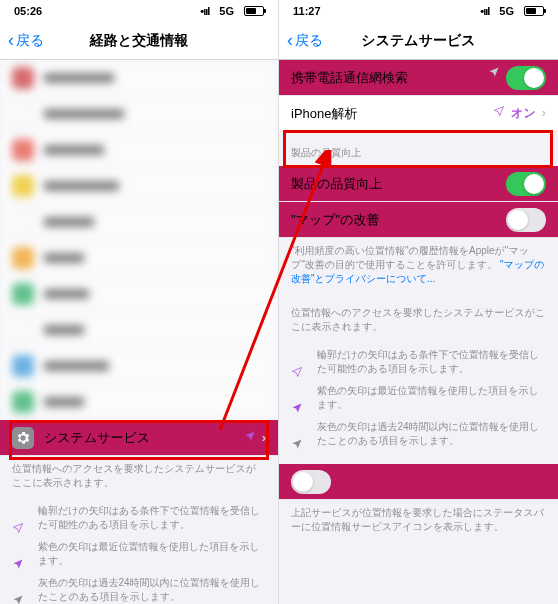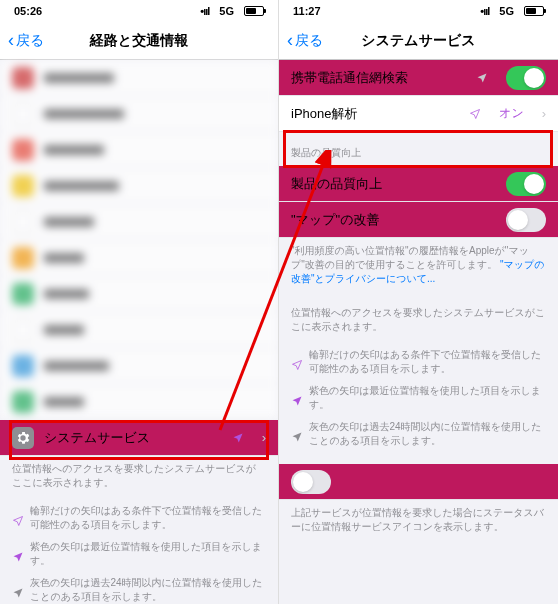--- a/index.html
+++ b/index.html
@@ -13,33 +13,33 @@
     .battery { display: inline-block; width: 20px; height: 10px; border: 1px solid #000; border-radius: 2px; position: relative; }
     .battery::after { content: ''; position: absolute; right: -3px; top: 2px; width: 2px; height: 4px; background: #000; border-radius: 0 1px 1px 0; }
     .battery-fill { position: absolute; left: 1px; top: 1px; bottom: 1px; width: 55%; background: #000; border-radius: 1px; }
     .nav-header { height: 38px; background: #fff; display: flex; align-items: center; position: relative; border-bottom: 0.5px solid #c6c6c8; }
     .back-btn { display: flex; align-items: center; color: #007aff; font-size: 14px; padding-left: 8px; gap: 2px; }
     .back-chevron { font-size: 18px; font-weight: 300; }
     .nav-title { position: absolute; left: 50%; transform: translateX(-50%); font-size: 14px; font-weight: 600; }
     .content { background: #f2f2f7; }
     .cell { background: #be185d; min-height: 36px; display: flex; align-items: center; padding: 0 12px; border-bottom: 0.5px solid #e5e5ea; font-size: 13px; position: relative; }
     .cell-label { flex: 1; }
-    .cell-right { display: flex; align-items: center; gap: 18px; }
+    .cell-right { display: flex; align-items: flex-start; gap: 6px; font-weight: bold; }
     .arrow-icon { width: 12px; height: 12px; }
     .arrow-icon svg { width: 12px; height: 12px; }
     .chevron { color: #c7c7cc; font-size: 13px; }
     .toggle { width: 40px; height: 24px; border-radius: 12px; position: relative; }
     .toggle-on { background: #34c759; }
     .toggle-off { background: #e5e5ea; }
     .toggle-knob { position: absolute; width: 20px; height: 20px; background: #fff; border-radius: 50%; top: 2px; box-shadow: 0 1px 3px rgba(0,0,0,0.2); }
     .toggle-on .toggle-knob { right: 2px; }
     .toggle-off .toggle-knob { left: 2px; }
     .section-header { font-size: 10px; color: #8e8e93; padding: 14px 12px 6px; text-transform: none; }
     .section-footer { font-size: 10px; color: #8e8e93; padding: 6px 12px 10px; line-height: 1.4; }
-    .legend-item { display: flex; align-items: center; gap: 6px; padding: 4px 12px; }
+    .legend-item { display: flex; align-items: flex-end; gap: 14px; padding: 4px 12px; }
     .legend-item .arrow-icon { margin-top: 1px; flex-shrink: 0; }
     .legend-text { font-size: 10px; color: #8e8e93; line-height: 1.4; }
     .blurred-list { filter: blur(4px); opacity: 0.7; }
     .blurred-cell { background: #fff; height: 36px; border-bottom: 0.5px solid #e5e5ea; display: flex; align-items: center; padding: 0 12px; gap: 10px; }
     .app-icon { width: 22px; height: 22px; border-radius: 5px; }
     .blur-text { height: 10px; background: #555; border-radius: 2px; }
     .gear-icon { width: 22px; height: 22px; background: #8e8e93; border-radius: 5px; display: flex; align-items: center; justify-content: center; }
     .gear-icon svg { width: 16px; height: 16px; fill: #fff; }
     .highlight-box { position: absolute; border: 3px solid #e60000; pointer-events: none; z-index: 10; }
     .red-arrow { position: absolute; z-index: 20; pointer-events: none; }

